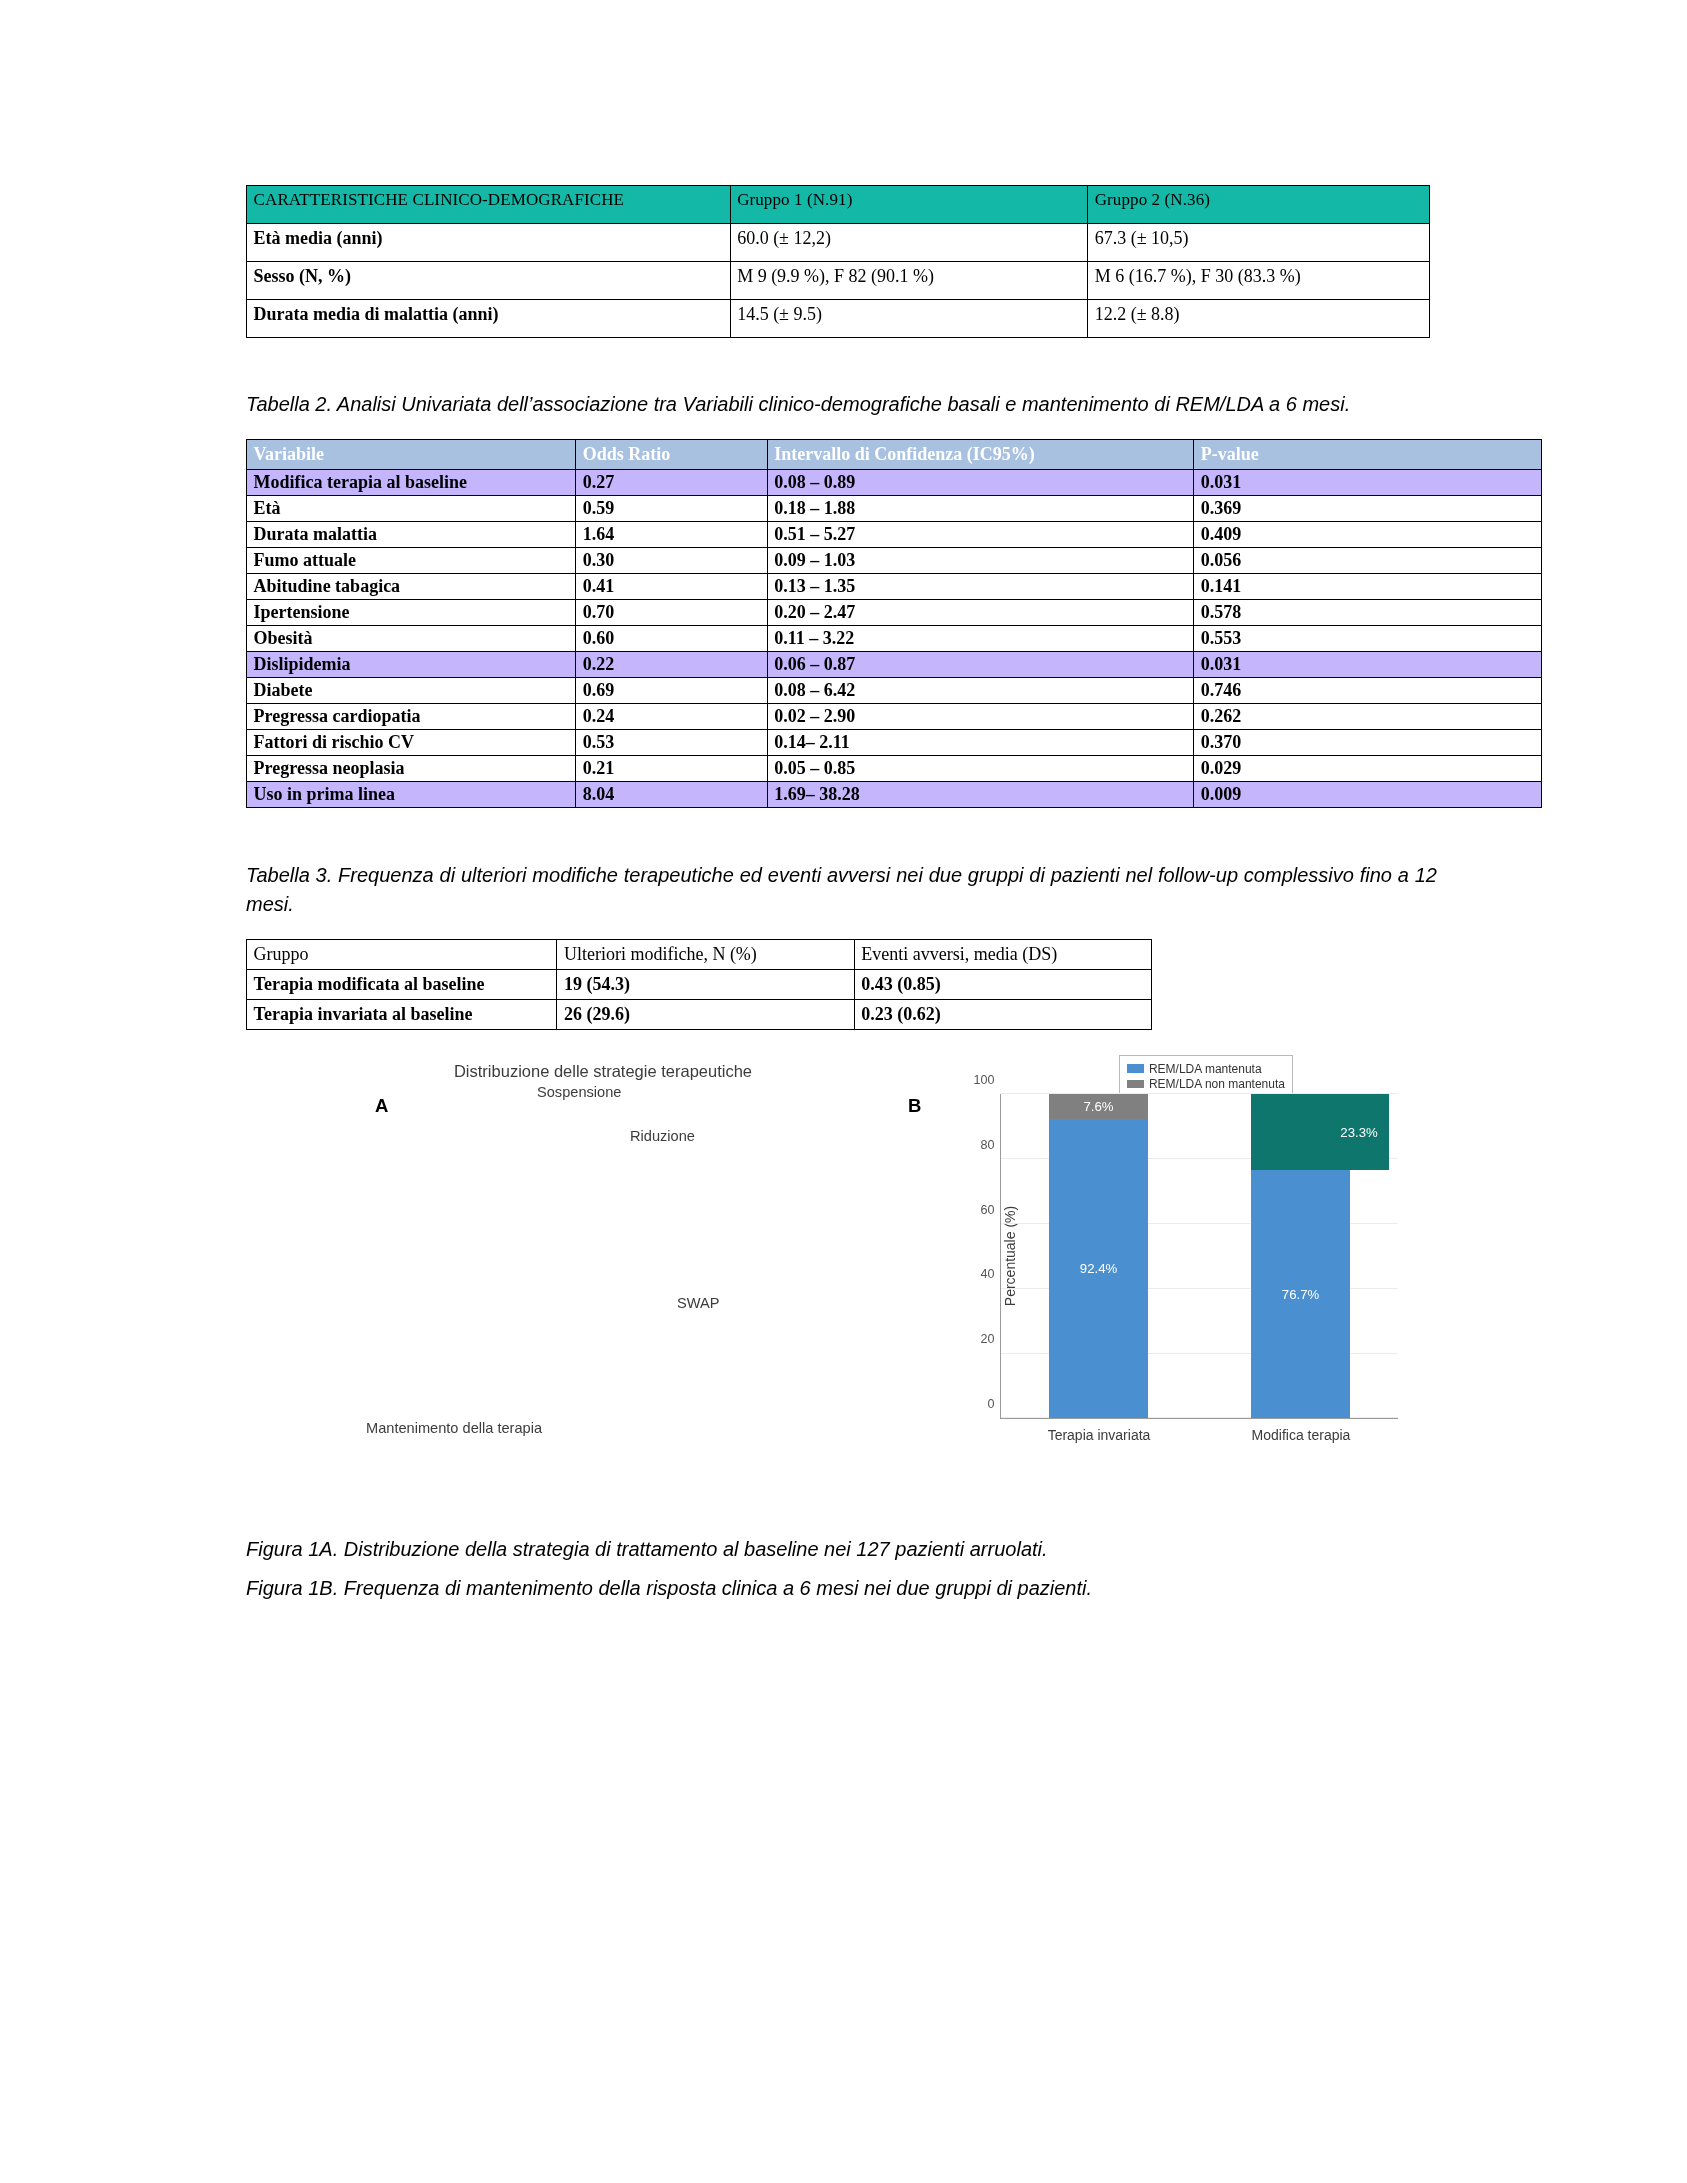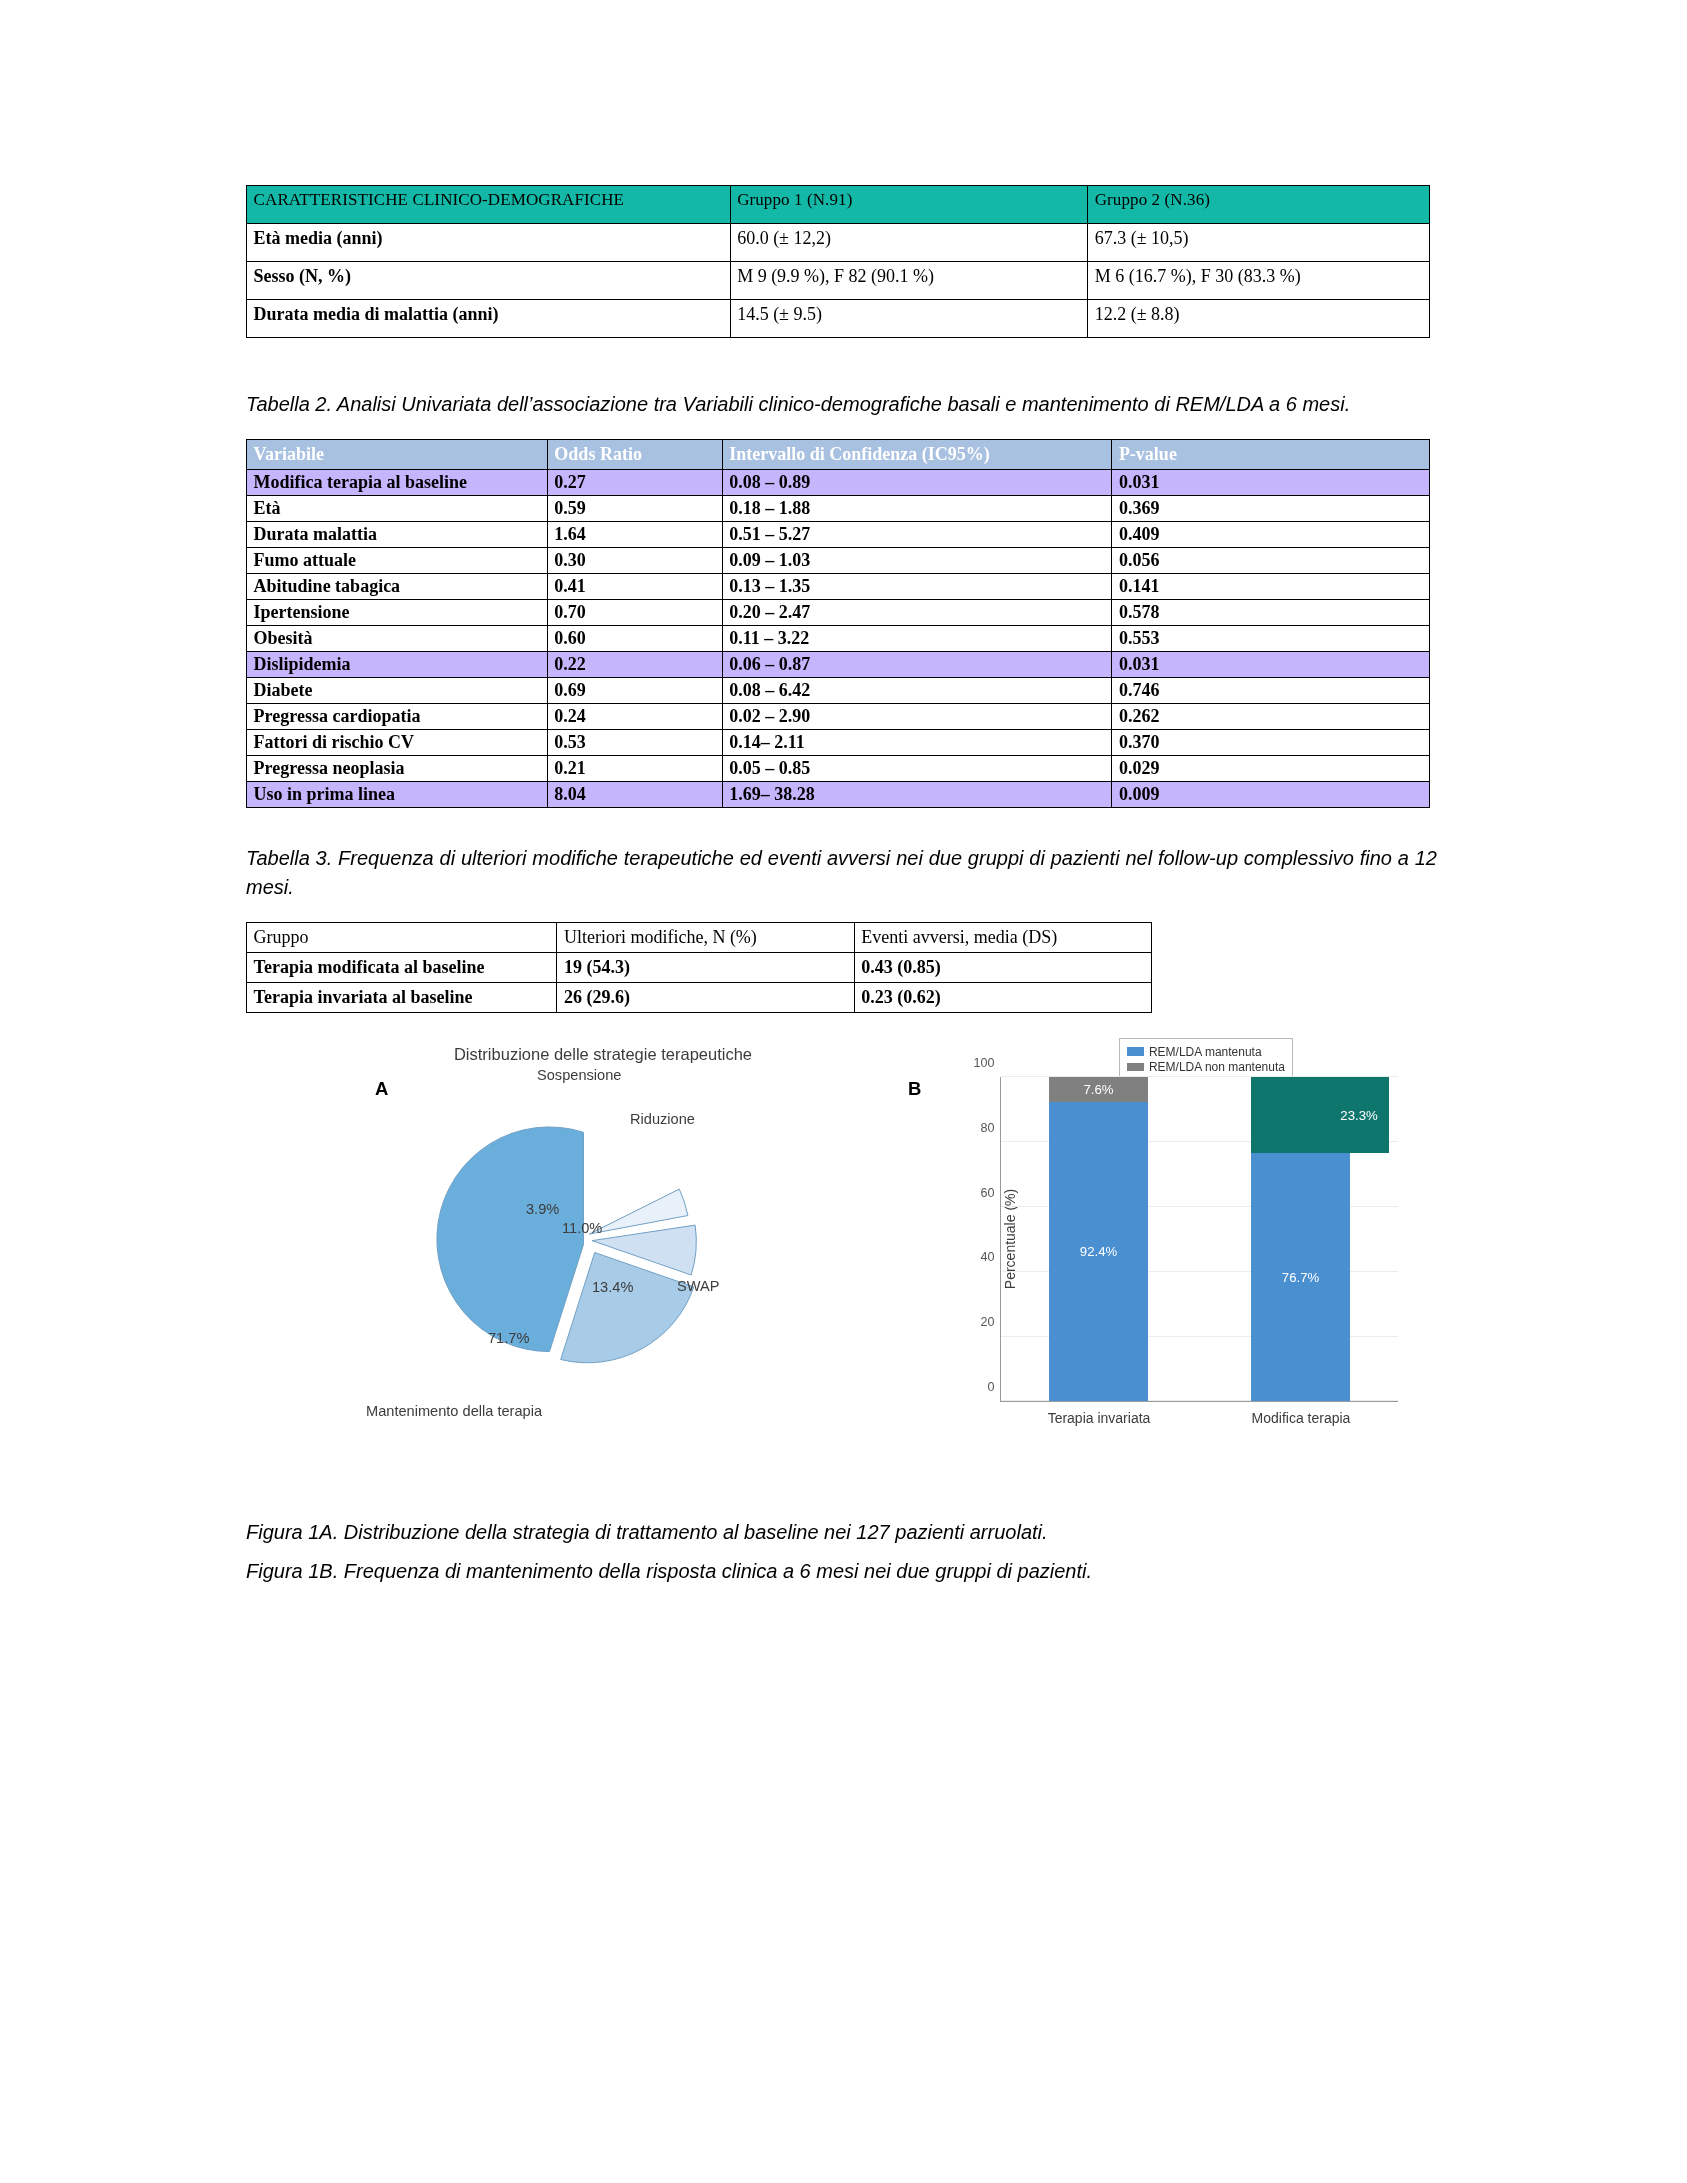--- a/index.html
+++ b/index.html
@@ -46,21 +46,21 @@
     font-size:17px;
     letter-spacing:0.1px;
   }
   .t1 td.lbl { font-weight:bold; }
   .t1 col.c1 { width:430px; }
   .t1 col.c2 { width:318px; }
   .t1 col.c3 { width:304px; }
   .t1 td, .t1 th { height:29px; }
 
   
-  .t2 { width:1184px; margin-bottom:36px; }
+  .t2 { width:1296px; margin-bottom:53px; }
   .t2 th, .t2 td { border:0.7px solid #000; }
   .t2 thead th {
     background:#a9c1e0;
     color:#ffffff;
     font-weight:bold;
     text-align:left;
     font-size:18px;
   }
   .t2 td { font-weight:bold; padding:2px 6.6px; font-size:18px; }
   .t2 tr.alt td { background:#c4b5fd; }
@@ -340,39 +340,20 @@
       </tbody>
     </table>
 
     <div class="figure">
 
       <div class="panel-letter" style="left:129px; top:45px;">A</div>
 
       <div class="pie-panel">
         <div class="pie-title">Distribuzione delle strategie terapeutiche</div>
 
-        <div class="pie-wrap">
-          
-          <svg width="370" height="318" viewBox="0 0 560 480">
-
-            <path d="M 255 250 L 255 80 A 170 170 0 1 0 203.5 411.9 Z" fill="#6aaedb" stroke="#6f9fc4" stroke-width="1.5"></path>
-
-            <path d="M 272 262 L 272 262 L 220.5 423.9 A 170 170 0 0 0 422 314 Z" fill="#a8cce8" stroke="#6f9fc4" stroke-width="1.5"></path>
-
-            <path d="M 268 244 L 418 296 A 170 170 0 0 0 424 220.5 Z" fill="#cfe0f2" stroke="#6f9fc4" stroke-width="1.5"></path>
-
-            <path d="M 264 234 L 413 206 A 170 170 0 0 0 400 166 Z" fill="#e8f0f9" stroke="#6f9fc4" stroke-width="1.5"></path>
-          </svg>
-
-          
-          <span class="pie-slice-label" style="left:111px; top:122px; color:#3c3c3c;">3.9%</span>
-          <span class="pie-slice-label" style="left:147px; top:141px; color:#3c3c3c;">11.0%</span>
-          <span class="pie-slice-label" style="left:177px; top:200px; color:#3c3c3c;">13.4%</span>
-          <span class="pie-slice-label" style="left:73px; top:251px; color:#3c3c3c;">71.7%</span>
-        </div>
 
         <span class="pie-label" style="left:205px; top:34px;">Sospensione</span>
         <span class="pie-label" style="left:298px; top:78px;">Riduzione</span>
         <span class="pie-label" style="left:345px; top:245px;">SWAP</span>
         <span class="pie-label" style="left:34px; top:370px;">Mantenimento della terapia</span>
       </div>
 
       <div class="panel-letter" style="left:662px; top:45px;">B</div>
 
       <div class="bar-panel">

